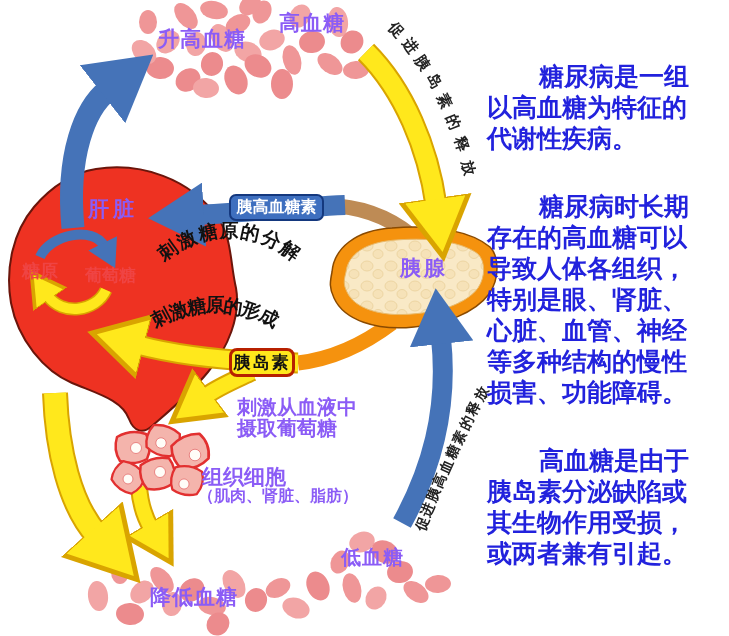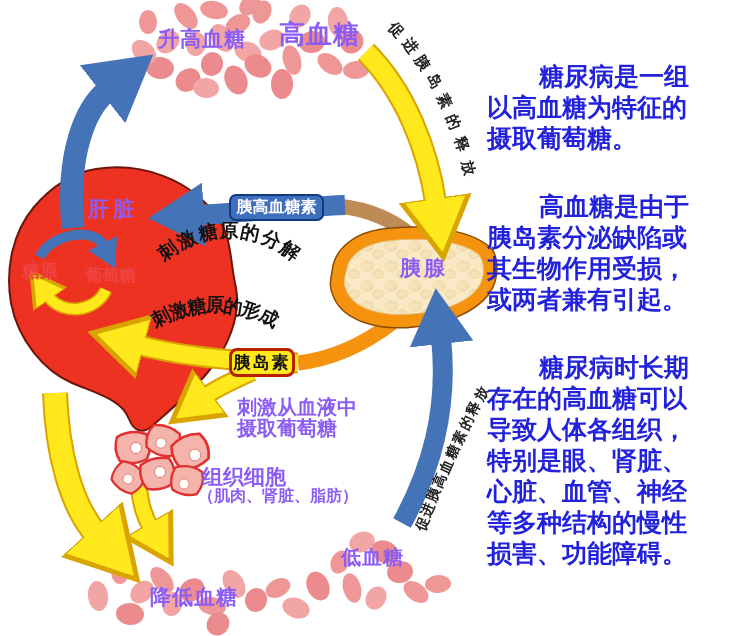--- a/index.html
+++ b/index.html
@@ -3,21 +3,21 @@
 <meta charset="utf-8">
 <style>
   html,body{margin:0;padding:0;background:#fff;}
   body{width:729px;height:636px;position:relative;overflow:hidden;
        font-family:"DejaVu Sans","Liberation Sans",sans-serif;}
   .stage{position:absolute;left:0;top:0;width:729px;height:636px;background:#fff;}
   .art{position:absolute;left:0;top:0;}
   .lbl{position:absolute;color:#8b5cf6;font-weight:700;white-space:pre;line-height:1.25;}
   .lbl.white{color:#ef4444;}
   .l-raise{left:158px;top:26px;font-size:21px;letter-spacing:1px;}
-  .l-high{left:279px;top:18px;font-size:26px;letter-spacing:1px;}
+  .l-high{left:279px;top:10px;font-size:21px;letter-spacing:1px;}
   .l-liver{left:88px;top:196px;font-size:21px;letter-spacing:4px;}
   .l-glycogen{left:22px;top:260px;font-size:18px;}
   .l-glucose{left:85px;top:265px;font-size:17px;text-align:center;}
   .l-pancreas{left:400px;top:255px;font-size:21px;letter-spacing:3px;}
   .l-uptake{left:237px;top:397px;font-size:20px;line-height:21px;font-weight:700;}
   .l-tissue{left:202px;top:464px;font-size:21px;}
   .l-tissue2{left:198px;top:486px;font-size:16px;}
   .l-lower{left:150px;top:584px;font-size:21px;letter-spacing:1px;}
   .l-low{left:341px;top:545px;font-size:20px;letter-spacing:1px;}
   .badge{position:absolute;display:flex;align-items:center;justify-content:center;
@@ -223,26 +223,26 @@
         <span style="left: 459.889px; top: 437.778px; transform: translate(-50%, -50%) rotate(-64.378deg);">素</span>
         <span style="left: 466.988px; top: 423.235px; transform: translate(-50%, -50%) rotate(-63.5905deg);">的</span>
         <span style="left: 474.358px; top: 408.642px; transform: translate(-50%, -50%) rotate(-62.8189deg);">释</span>
         <span style="left: 482px; top: 394px; transform: translate(-50%, -50%) rotate(-62.0629deg);">放</span>
       </div>
   </div>
 
   <div class="desc">
     <p>糖尿病是一组
 以高血糖为特征的
-摄取葡萄糖。</p>
-    <p>高血糖是由于
-胰岛素分泌缺陷或
-其生物作用受损，
-或两者兼有引起。</p>
+代谢性疾病。</p>
     <p>糖尿病时长期
 存在的高血糖可以
 导致人体各组织，
 特别是眼、肾脏、
 心脏、血管、神经
 等多种结构的慢性
 损害、功能障碍。</p>
+    <p>高血糖是由于
+胰岛素分泌缺陷或
+其生物作用受损，
+或两者兼有引起。</p>
   </div>
 </div>
 
 </body></html>

